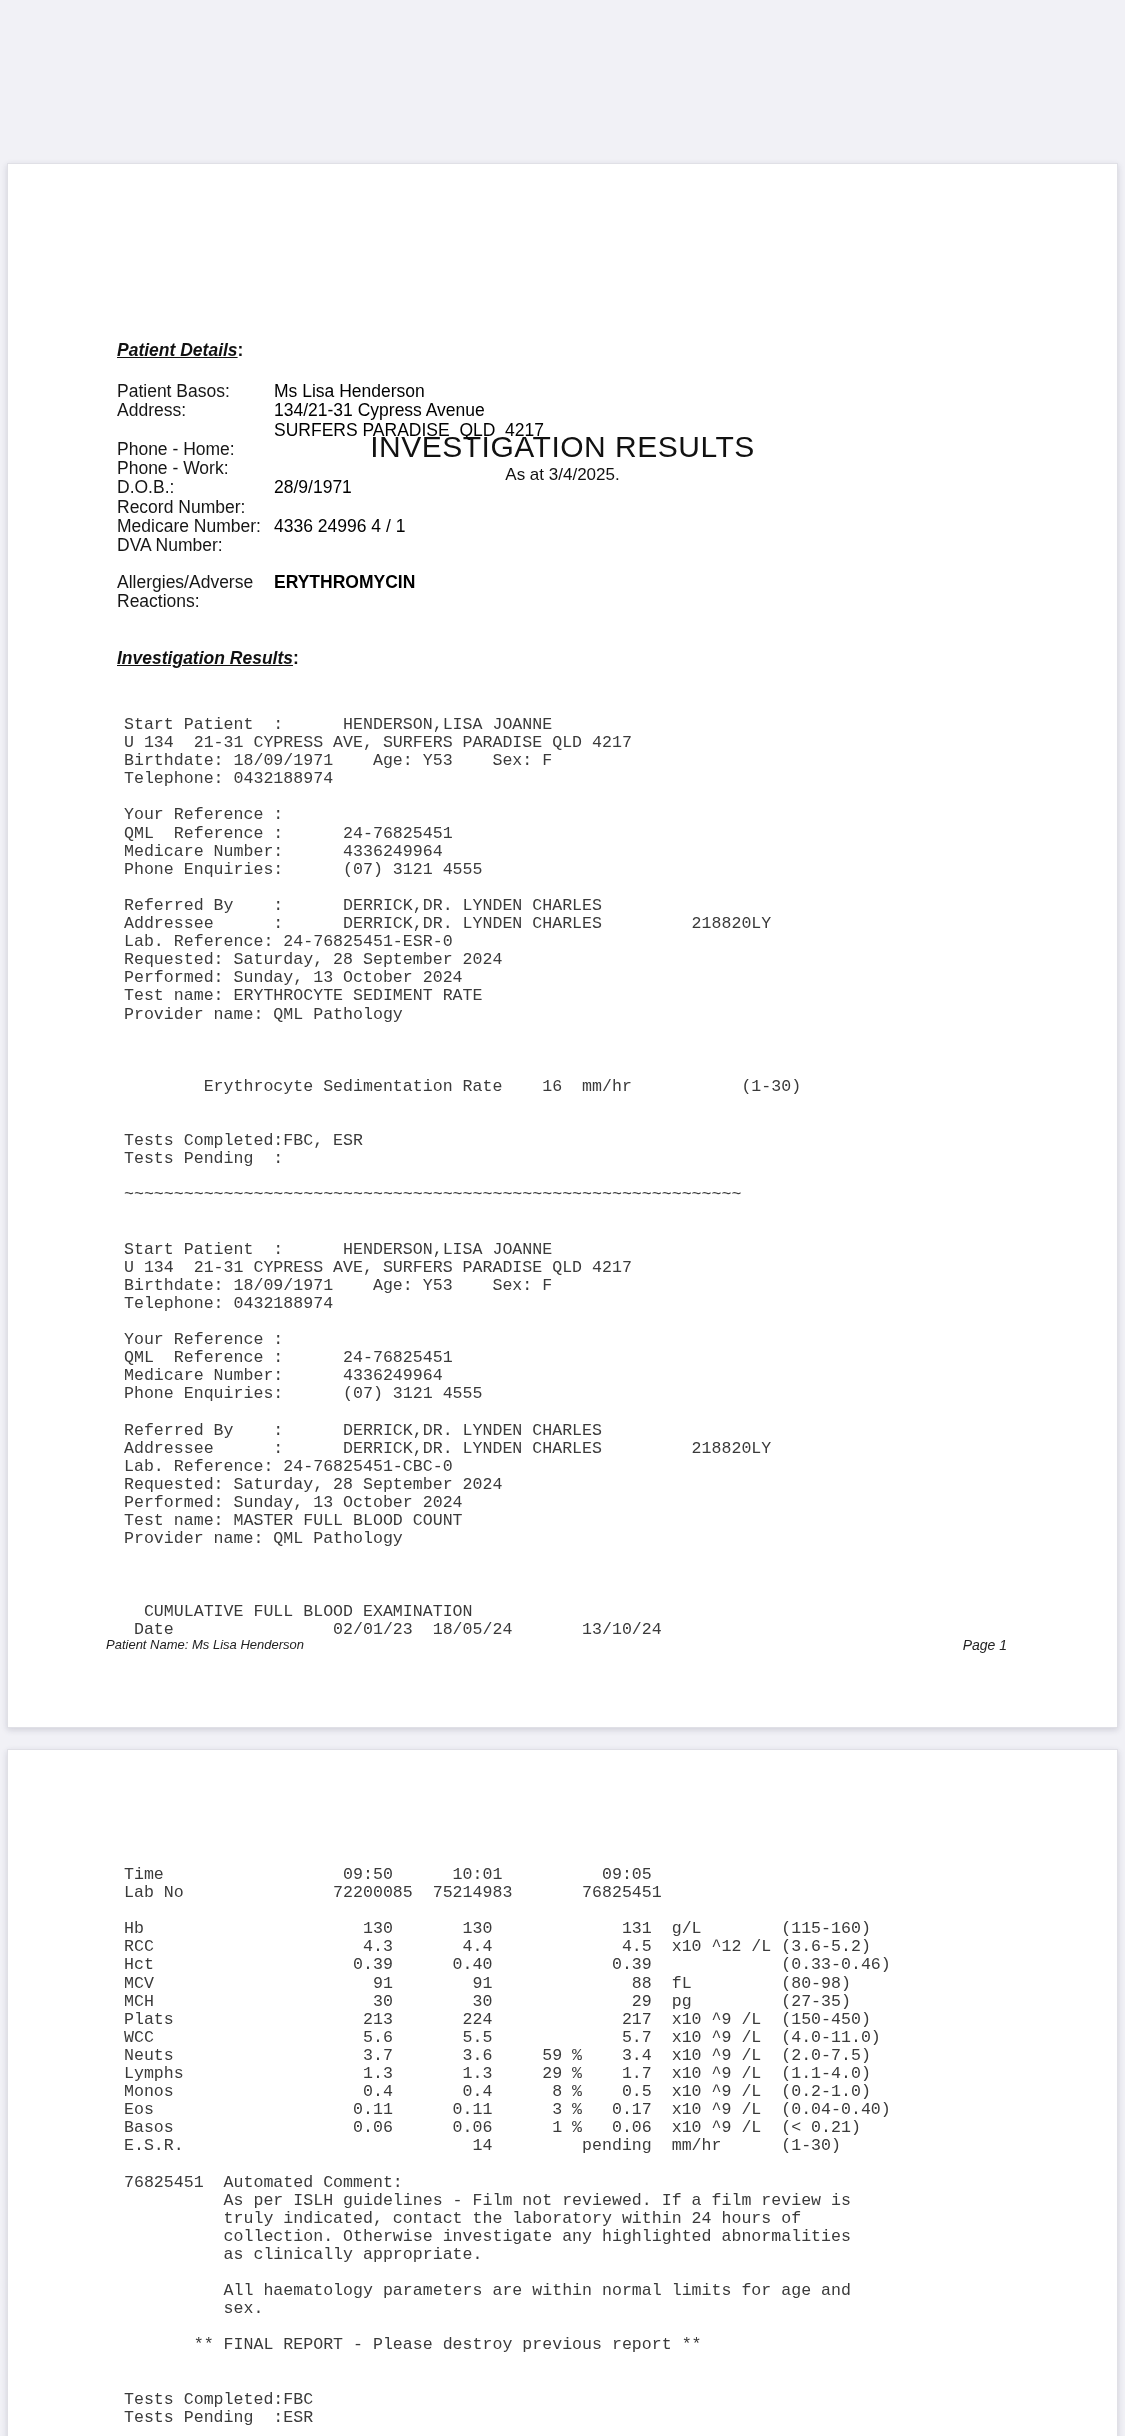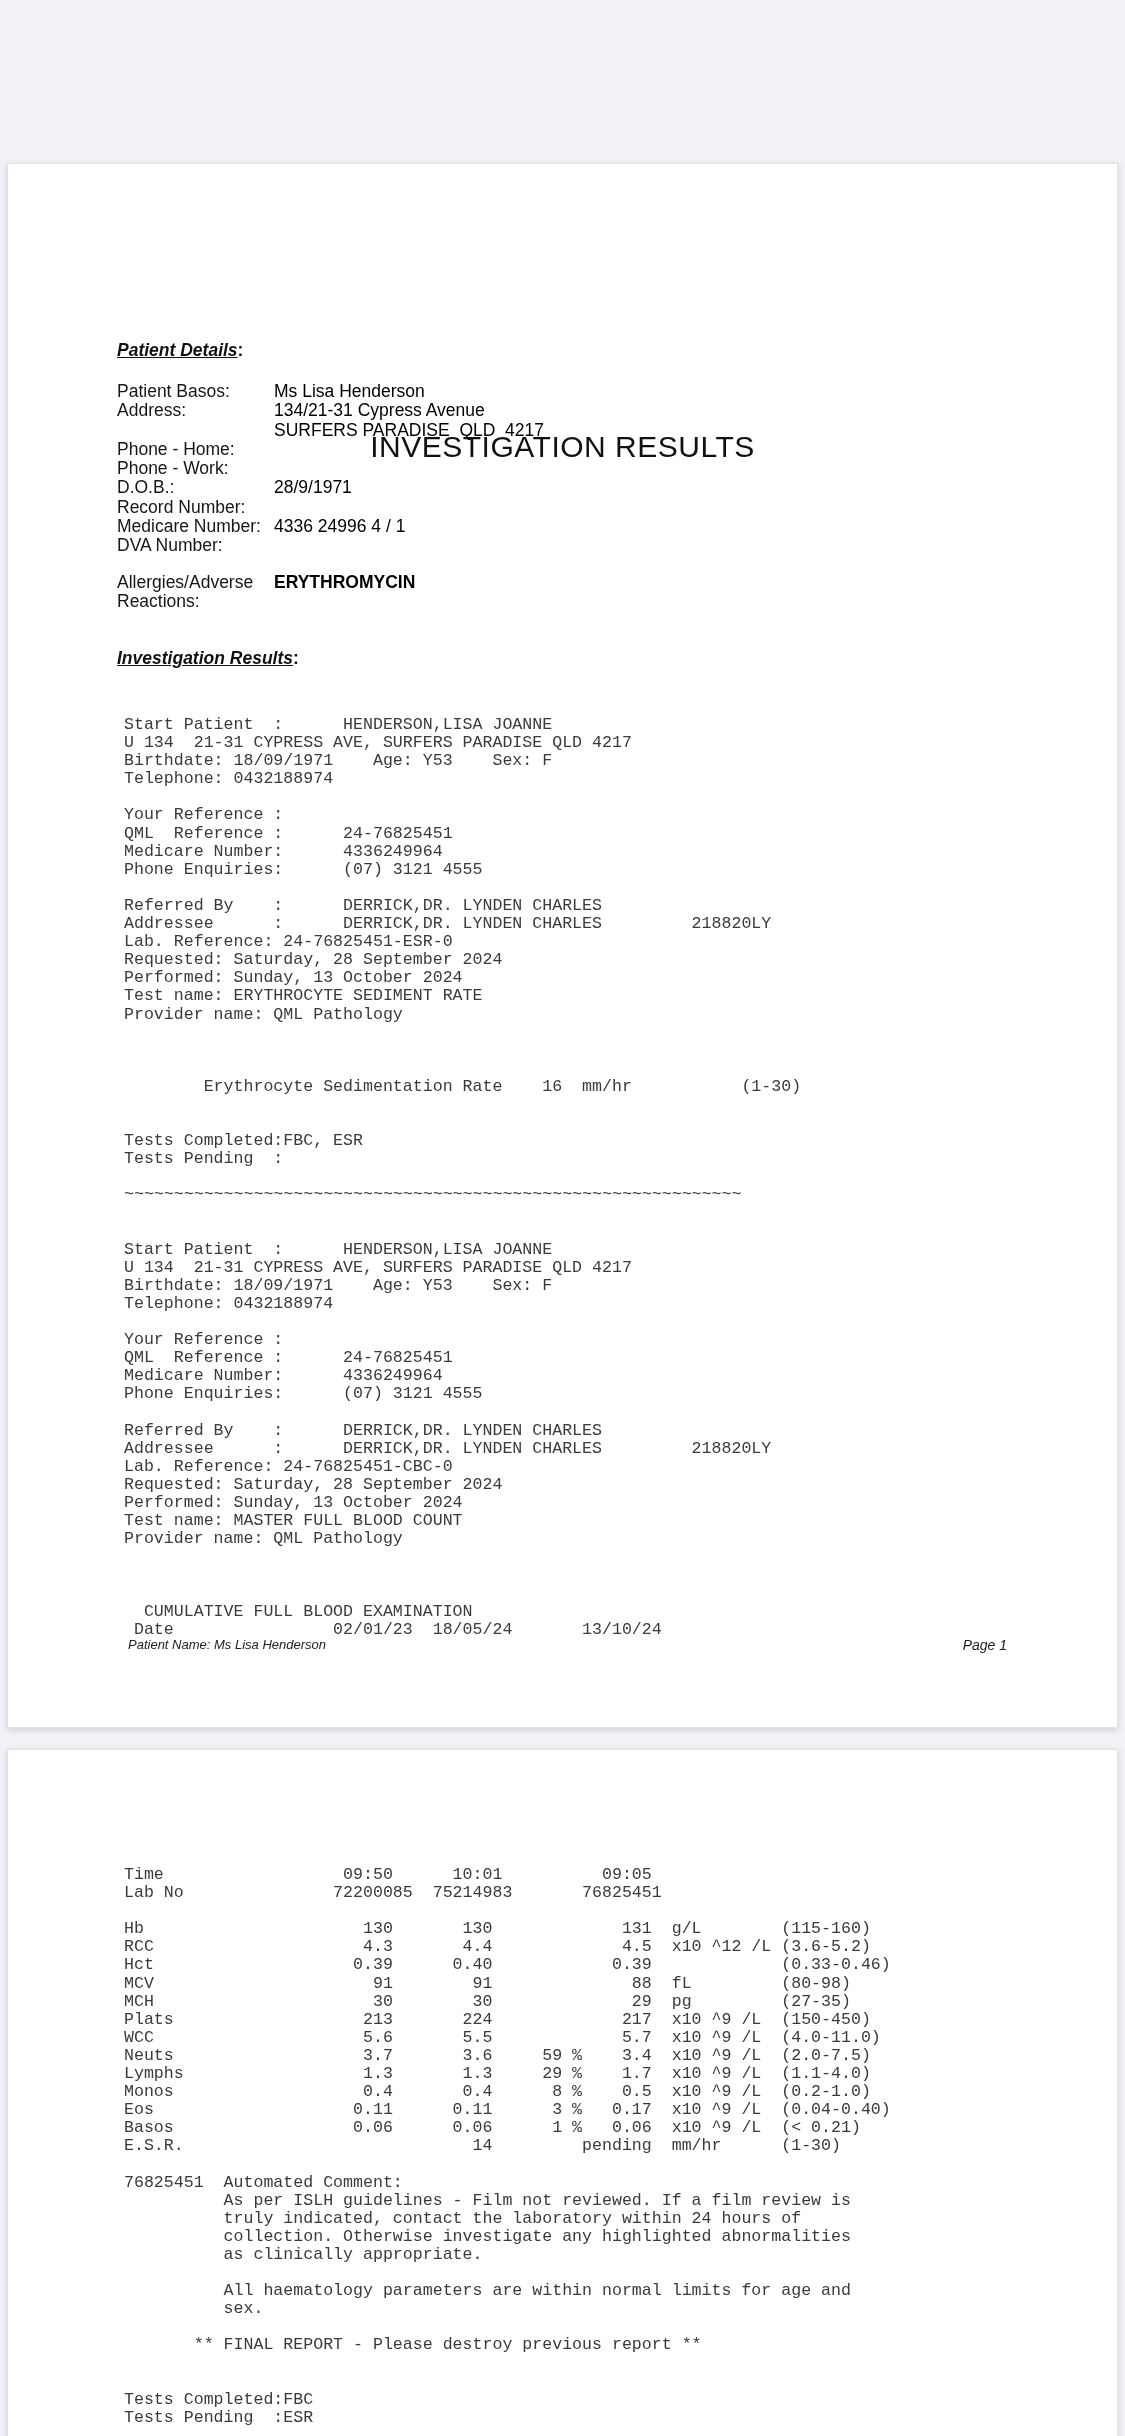--- a/index.html
+++ b/index.html
@@ -18,31 +18,32 @@
   .h-patient{top:176px;}
   .h-invest{top:484px;}
   .frow{position:absolute;left:0;width:100%;height:19px;}
   .flabel{position:absolute;left:109px;font-size:17.5px;color:#161616;white-space:pre;}
   .fvalue{position:absolute;left:266px;font-size:17.5px;color:#000000;white-space:pre;}
   .fvalue.bold{font-weight:bold;}
   .mono{position:absolute;left:104px;margin:12px;font-family:"Liberation Mono",monospace;
         font-size:16.6px;line-height:18.1px;color:#3a3a3a;white-space:pre;}
   .mono.p1{top:540px;}
   .mono.p2{top:104px;}
-  .footer-left{position:absolute;left:120px;top:1473px;font-size:13px;font-style:italic;color:#222;}
+  .footer-left{position:absolute;left:98px;top:1473px;font-size:13px;font-style:italic;color:#222;}
   .footer-right{position:absolute;right:110px;top:1473px;font-size:14px;font-style:italic;color:#222;}
 </style>
 </head>
 <body>
 
 <div class="screen">
 
   <div class="page page1">
 
     <div class="doc-title">INVESTIGATION RESULTS</div>
+    <div class="doc-subtitle">As at 3/4/2025.</div>
 
     <div class="section-heading h-patient"><span class="u">Patient Details</span><span>:</span></div>
 
     <div>
       <div class="frow" style="top:217px">
           <span class="flabel">Patient Basos:</span>
           <span class="fvalue">Ms Lisa Henderson</span>
         </div>
       <div class="frow" style="top:236px">
           <span class="flabel">Address:</span>

